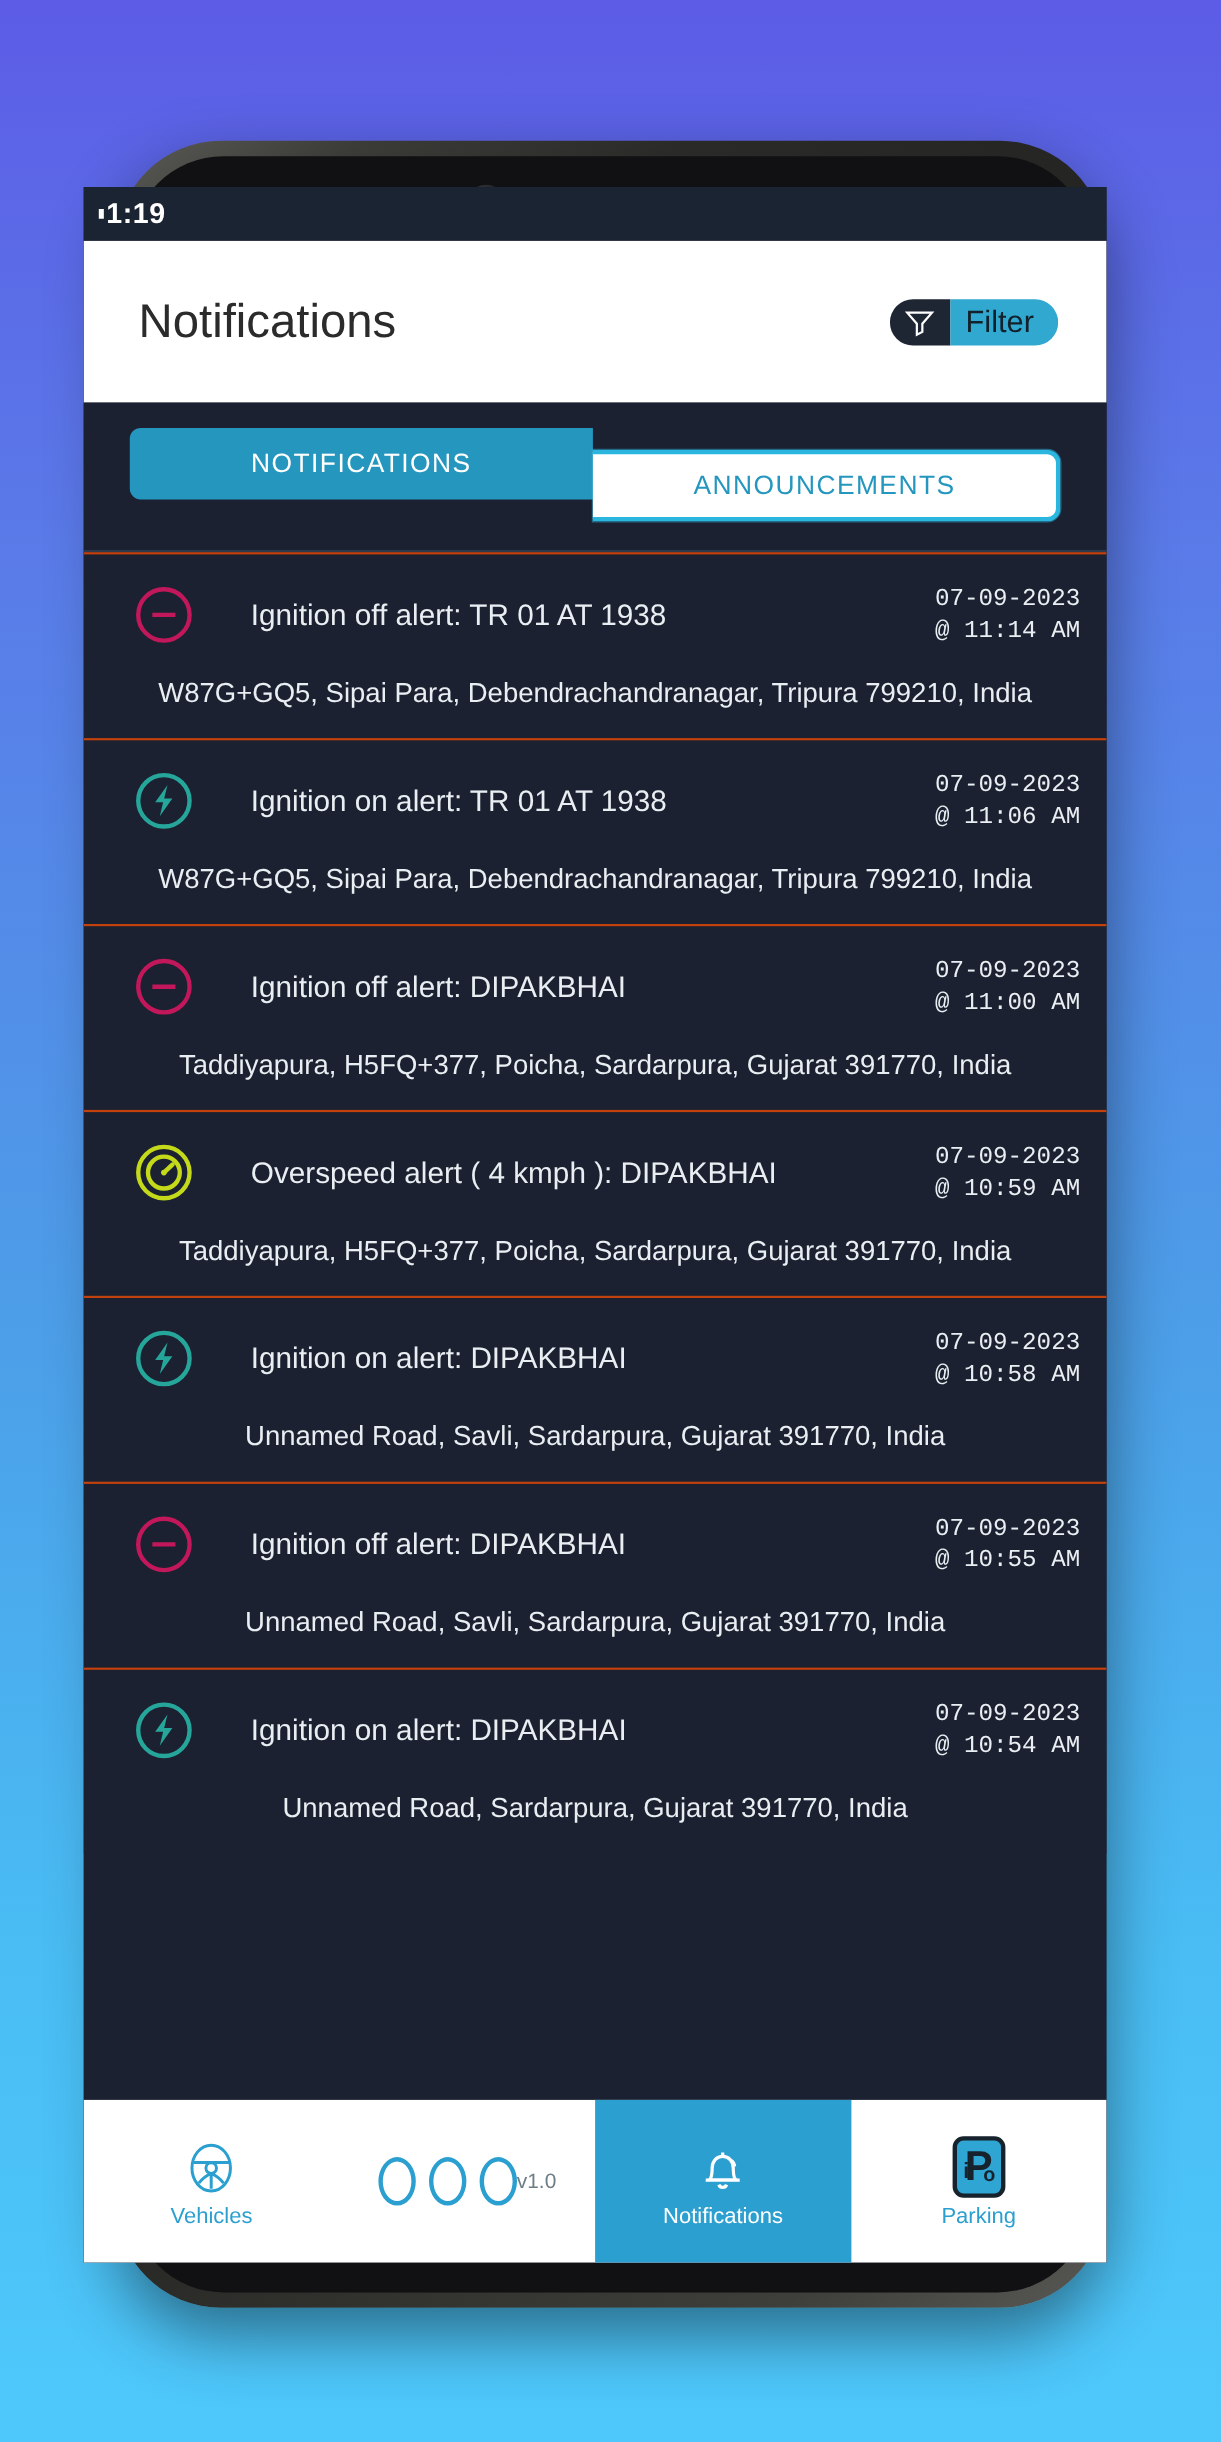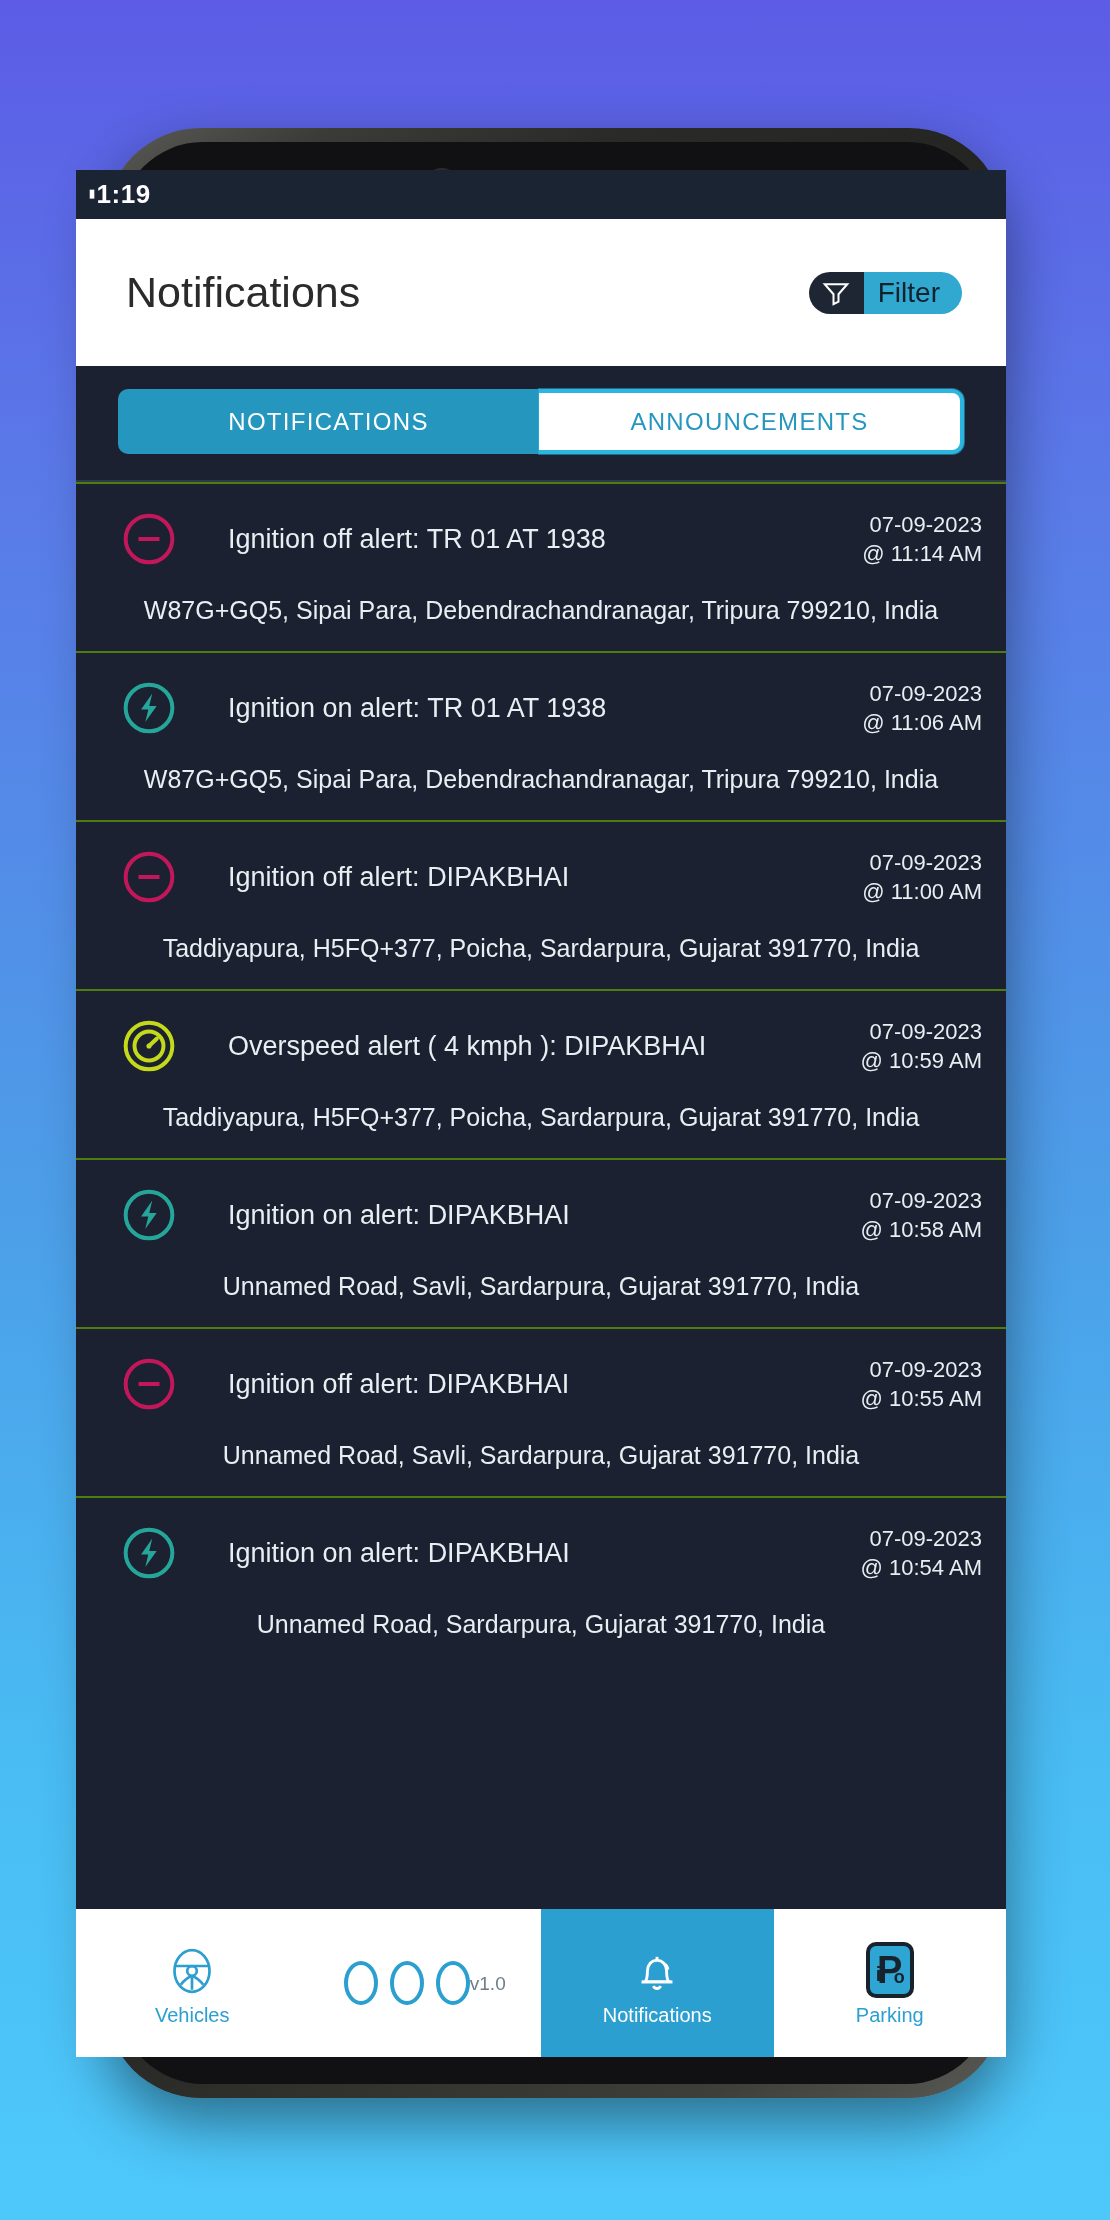--- a/index.html
+++ b/index.html
@@ -92,46 +92,47 @@
   }
   #tab-notifications {
     background: #2597bf; color: #fff;
     border-radius: 10px 0 0 10px;
   }
   #tab-announcements {
     background: #ffffff; color: #2597bf;
     border: 4px solid #2bb6e0; border-left: none;
     border-radius: 0 12px 12px 0;
     box-shadow: 0 0 0 1px rgba(43,182,224,.5);
+    margin-top: 20px;
   }
 
   #tabs-divider { height: 2px; background: #2e3a4c; }
 
   
   #vehicle-select-wrap { background: #1b2130; padding: 14px 22px 16px 22px; }
   #vehicle-select {
     background: #ececec; height: 96px; display: flex; align-items: center;
     padding-left: 29px; font-size: 33px; color: #2b2b2b; cursor: pointer;
   }
 
   
   #notification-list { background: #1b2130; }
   .notification-row {
-    border-top: 2px solid #4d7c0f;
+    border-top: 2px solid #c2410c;
     padding: 0 0 0 0;
     cursor: pointer;
   }
   .row-top {
     display: flex; align-items: center;
     padding: 26px 24px 0 45px; min-height: 76px;
   }
   .alert-icon { width: 56px; height: 56px; flex: 0 0 56px; position: relative; }
   .alert-icon svg { display: block; width: 56px; height: 56px; }
   .row-title { flex: 1; font-size: 27px; color: #e9eef2; padding-left: 51px; }
-  .row-time { text-align: right; font-size: 22px; color: #e9eef2; line-height: 1.32; white-space: nowrap; }
+  .row-time { text-align: right; font-size: 22px; color: #e9eef2; line-height: 1.32; white-space: nowrap; font-family: Liberation Mono, monospace; }
   .row-address {
     text-align: center; font-size: 25px; color: #e9eef2;
     padding: 28px 20px 26px 20px;
   }
 
   
   #bottom-nav {
     position: absolute; left: 0; bottom: 0; width: 930px; height: 148px;
     background: #ffffff; display: flex;
   }

